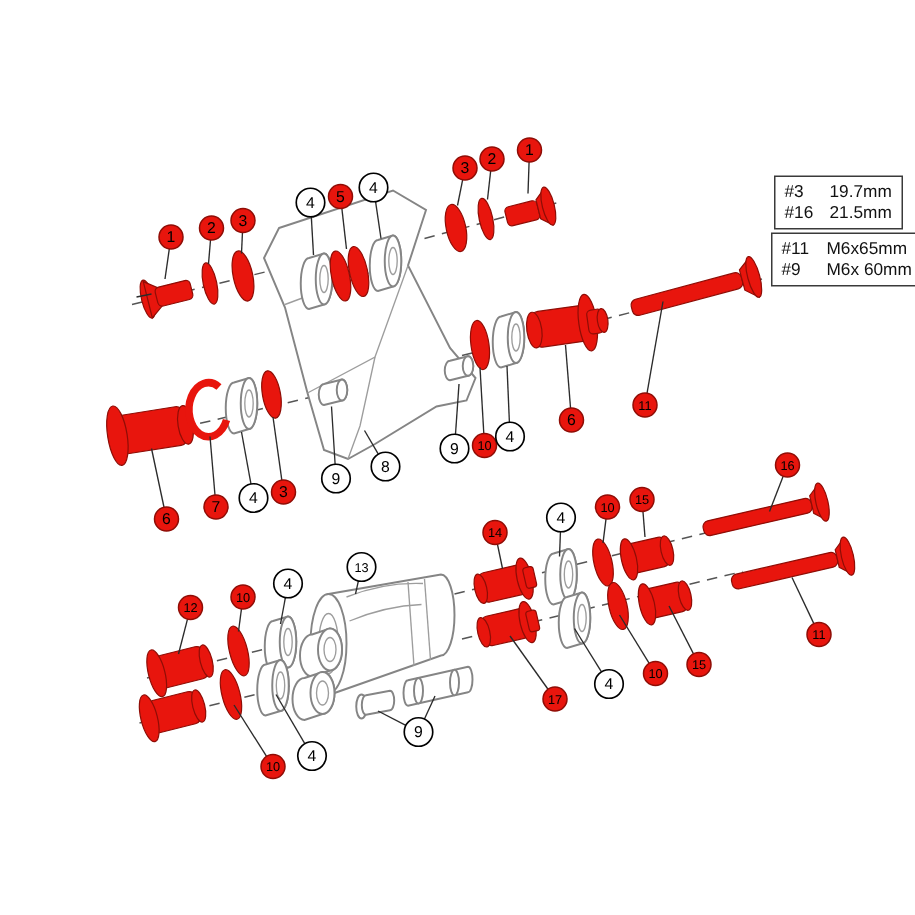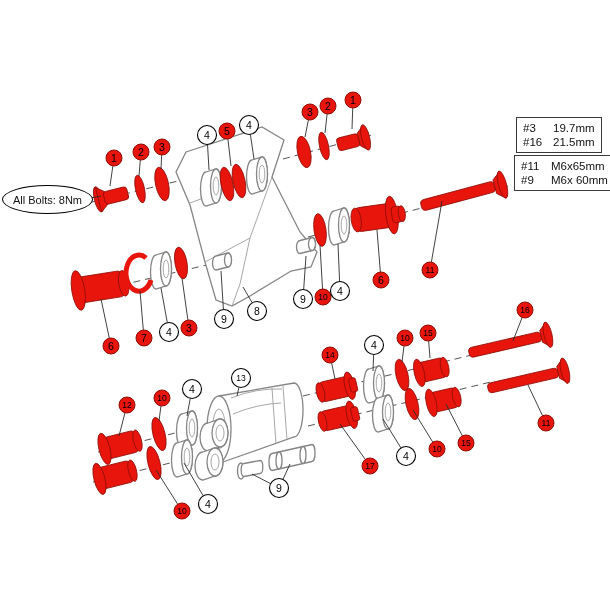--- a/index.html
+++ b/index.html
@@ -420,23 +420,20 @@
         </g>
         <g>
           <line x1="270.56633195123516" y1="483.6269869376775" x2="252" y2="474" class="leader"></line>
           <line x1="282.95821974968555" y1="479.3638841825043" x2="290" y2="464" class="leader"></line>
           <circle cx="279" cy="488" r="9.5" class="co-white"></circle>
           <text x="279" y="491.6" class="co-text">9</text>
         </g>
       </g>
   </svg>
 
-  <div class="oval-note">
-    <span>All Bolts: 8Nm</span>
-  </div>
 
   <div class="legend-box" style="left:516px;top:117px;">
     <div class="legend-row">
       <span>#3</span>
       <span>19.7mm</span>
     </div>
     <div class="legend-row">
       <span>#16</span>
       <span>21.5mm</span>
     </div>

